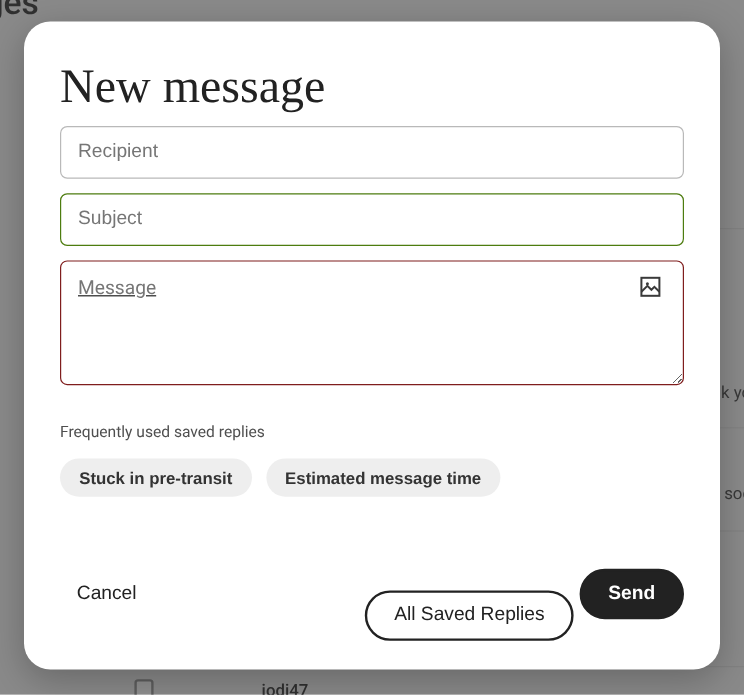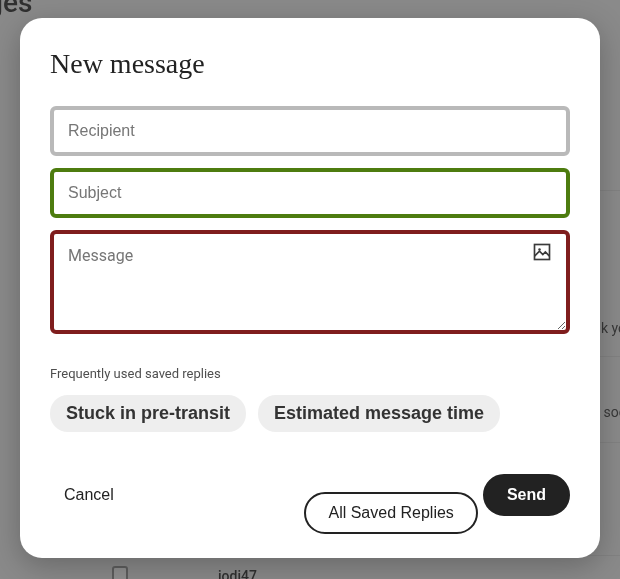--- a/index.html
+++ b/index.html
@@ -39,52 +39,53 @@
     width: 580px; height: 540px;
     background: #fff;
     border-radius: 22px;
     box-shadow: 0 8px 30px rgba(0,0,0,0.25);
     padding: 30px 30px 24px 30px;
     display: flex;
     flex-direction: column;
   }
   .modal-title {
     font-family: Georgia, "Times New Roman", serif;
-    font-size: 28px;
+    font-size: 40px;
     font-weight: 400;
     color: #222;
-    margin-bottom: 26px;
+    margin-bottom: 10px;
   }
   .field {
     width: 100%;
-    border: 4px solid #4d7c0f;
+    border: 1px solid #4d7c0f;
     border-radius: 6px;
     padding: 12px 14px;
     font-size: 16px;
     color: #14532d;
     margin-bottom: 12px;
     background: #fff;
   }
   .field::placeholder { color: #767676; }
   .field-recipient { border-color: #b9b9b9; }
   .msg-wrap {
     position: relative;
     width: 100%;
     margin-bottom: 28px;
   }
   .msg-area {
     width: 100%;
     height: 104px;
-    border: 4px solid #7f1d1d;
+    border: 1px solid #7f1d1d;
     border-radius: 6px;
     padding: 12px 44px 12px 14px;
     font-size: 16px;
     color: #222;
     font-family: inherit;
     resize: both;
+    text-decoration: underline;
   }
   .msg-area::placeholder { color: #767676; }
   .img-icon {
     position: absolute;
     top: 12px; right: 18px;
     width: 20px; height: 20px;
     color: #3a3a3a;
     cursor: pointer;
   }
   .saved-label {
@@ -95,21 +96,21 @@
   .chips {
     display: flex;
     gap: 12px;
     margin-bottom: 10px;
   }
   .chip {
     background: #eeeeee;
     border: none;
     border-radius: 18px;
     padding: 8px 16px;
-    font-size: 18px;
+    font-size: 14px;
     font-weight: 600;
     color: #333;
     cursor: pointer;
   }
   .footer {
     margin-top: auto;
     display: flex;
     align-items: center;
     gap: 5px;
   }

